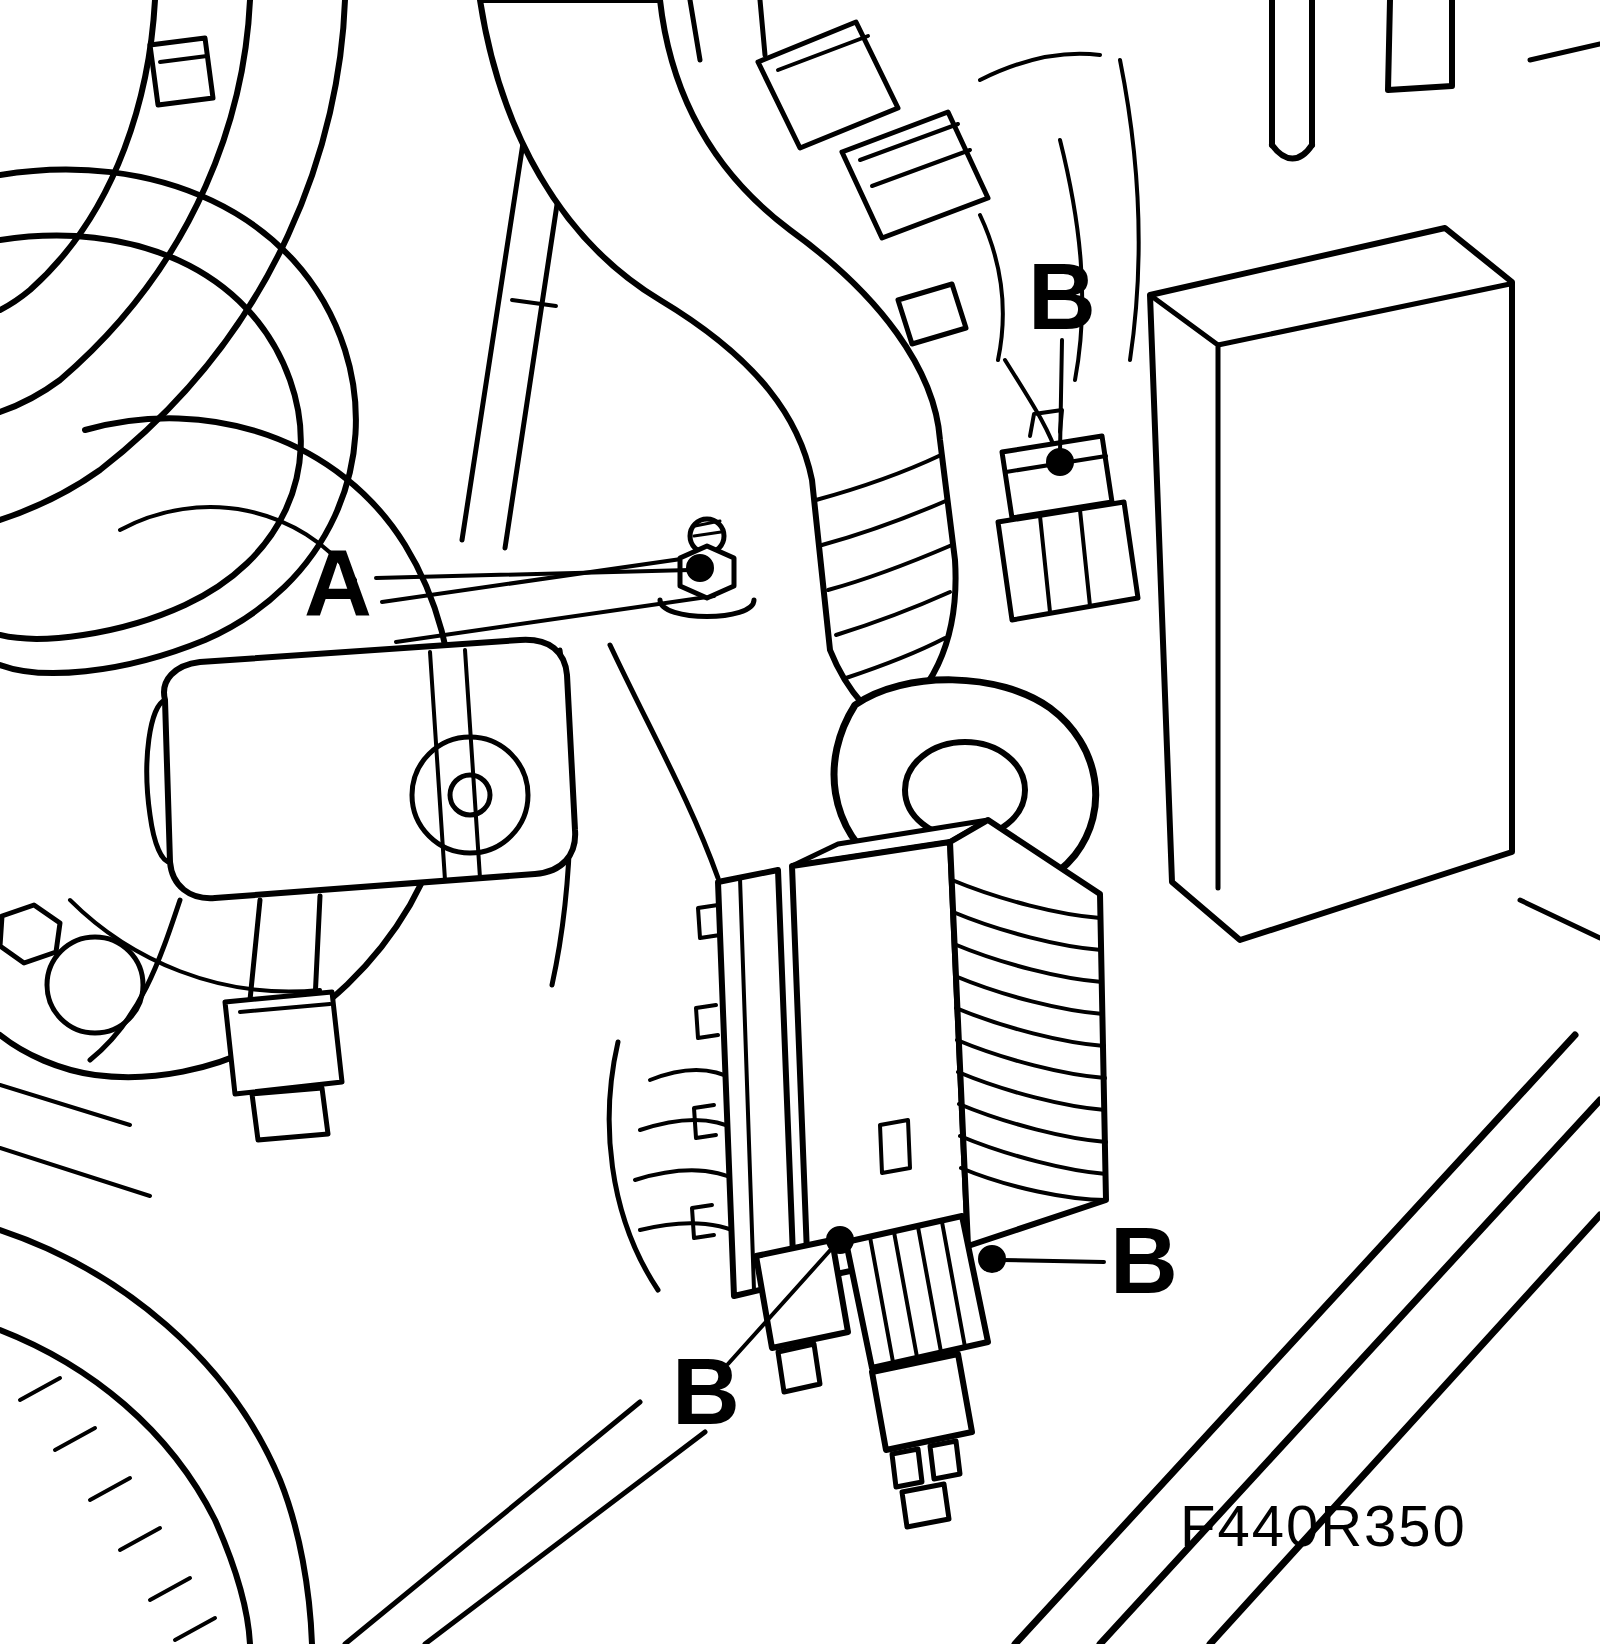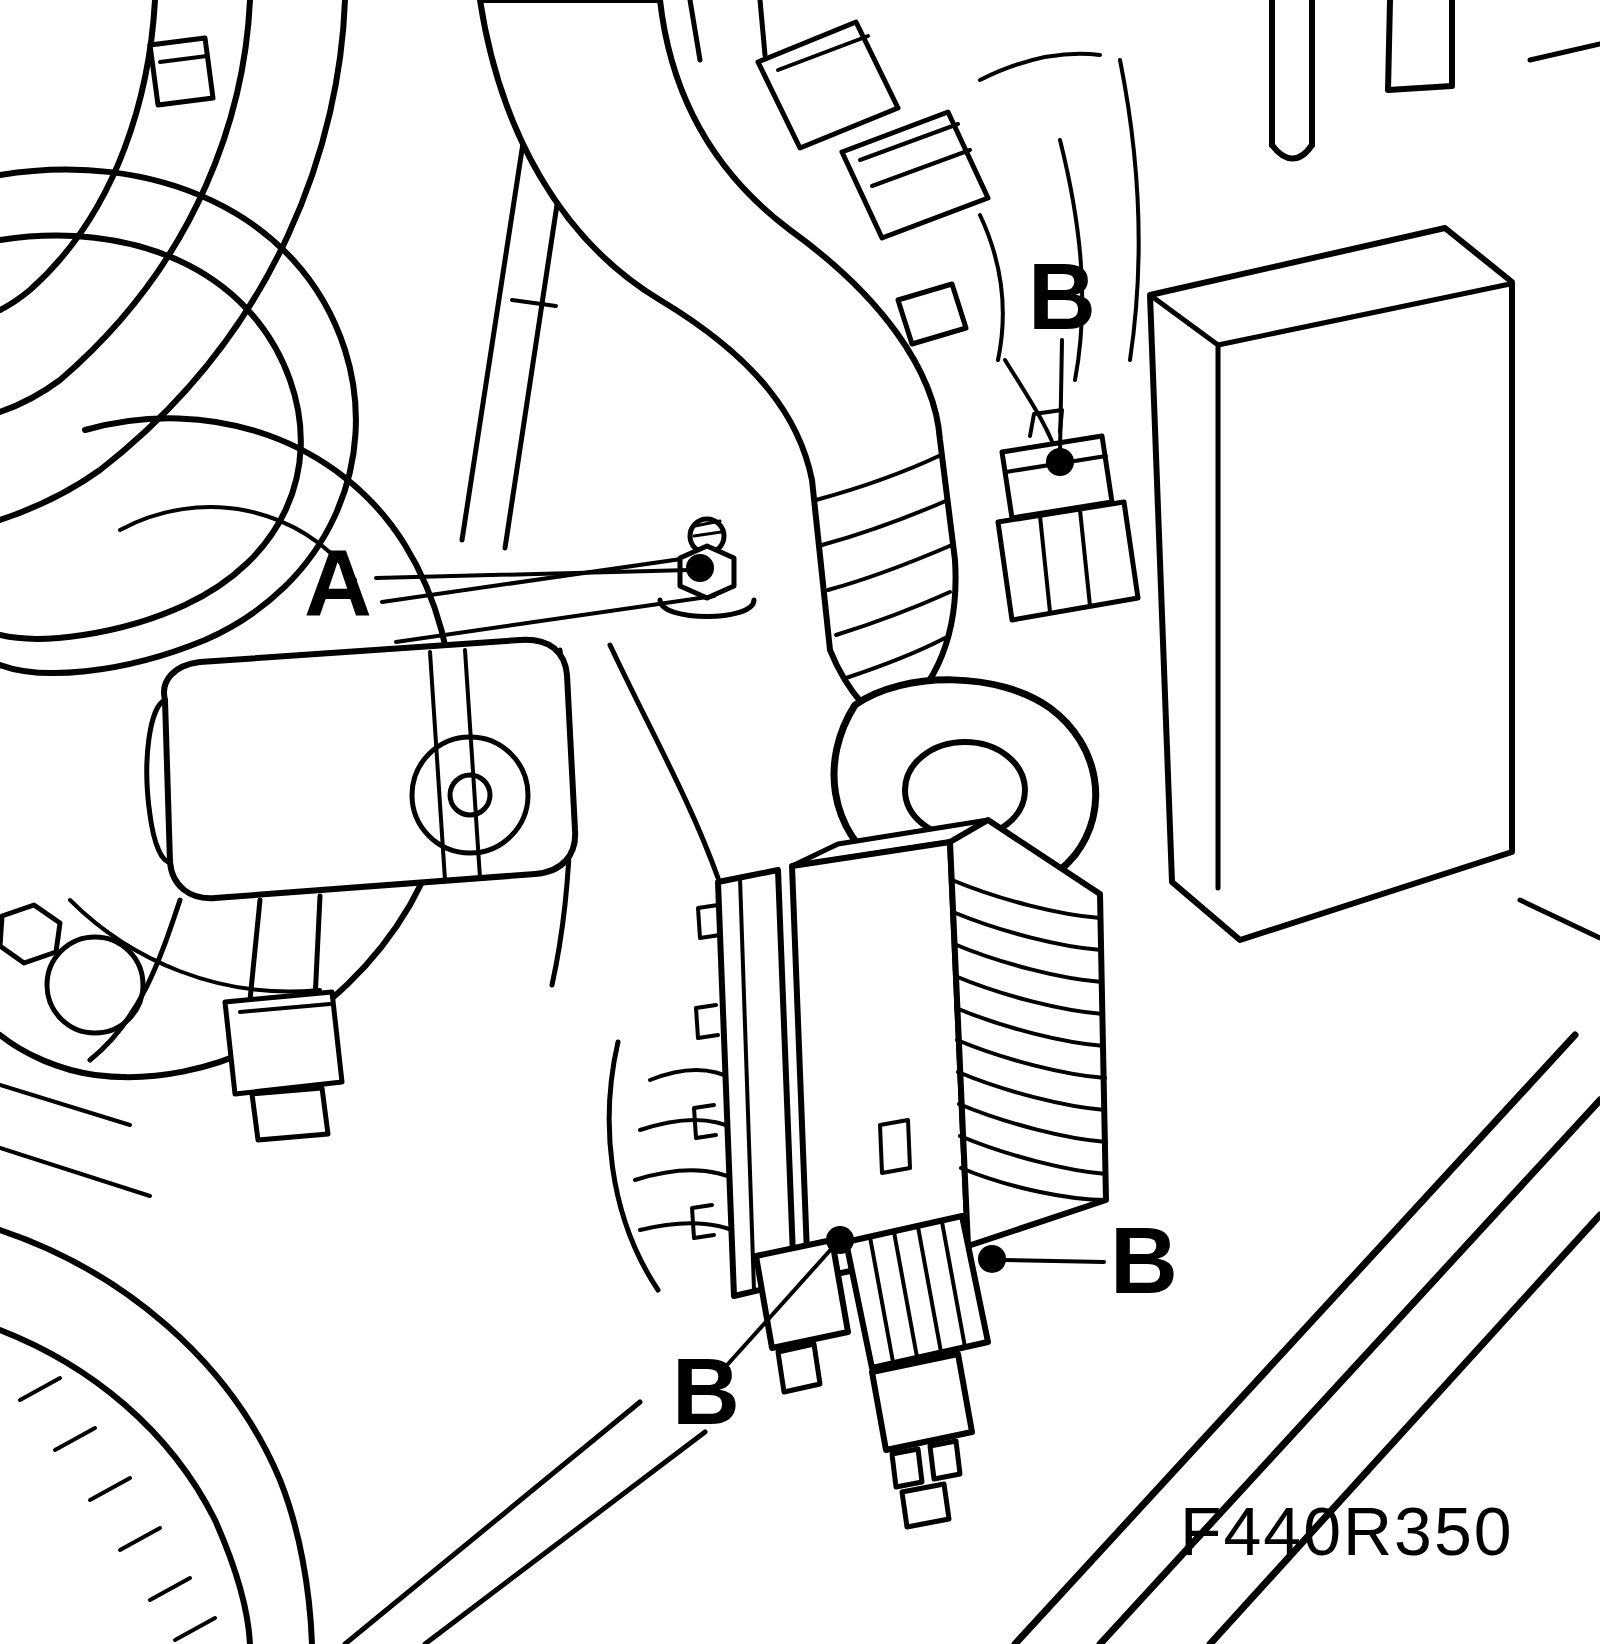--- a/index.html
+++ b/index.html
@@ -6,21 +6,21 @@
   body{width:1600px;height:1644px;position:relative;font-family:"Liberation Sans",sans-serif;overflow:hidden;}
   .stage{position:absolute;inset:0;width:1600px;height:1644px;}
   svg{position:absolute;left:0;top:0;width:100%;height:100%;}
   .callout{
     position:absolute;transform:translate(-50%,-50%);
     font-weight:bold;font-size:94px;color:#000;line-height:1;
     font-family:"Liberation Sans",sans-serif;user-select:none;
   }
   .figure-code{
     position:absolute;left:1180px;top:1492px;
-    font-size:68px;font-weight:500;color:#000;letter-spacing:2px;
+    font-size:58px;font-weight:500;color:#000;letter-spacing:2px;
     font-family:"Liberation Sans",sans-serif;
   }
   path,circle,ellipse,line,polygon{vector-effect:none;}
 </style>
 </head>
 <body>
 
 <div class="stage">
 
   <svg viewBox="0 0 1600 1644" fill="none" stroke="#000" stroke-linecap="round" stroke-linejoin="round">

